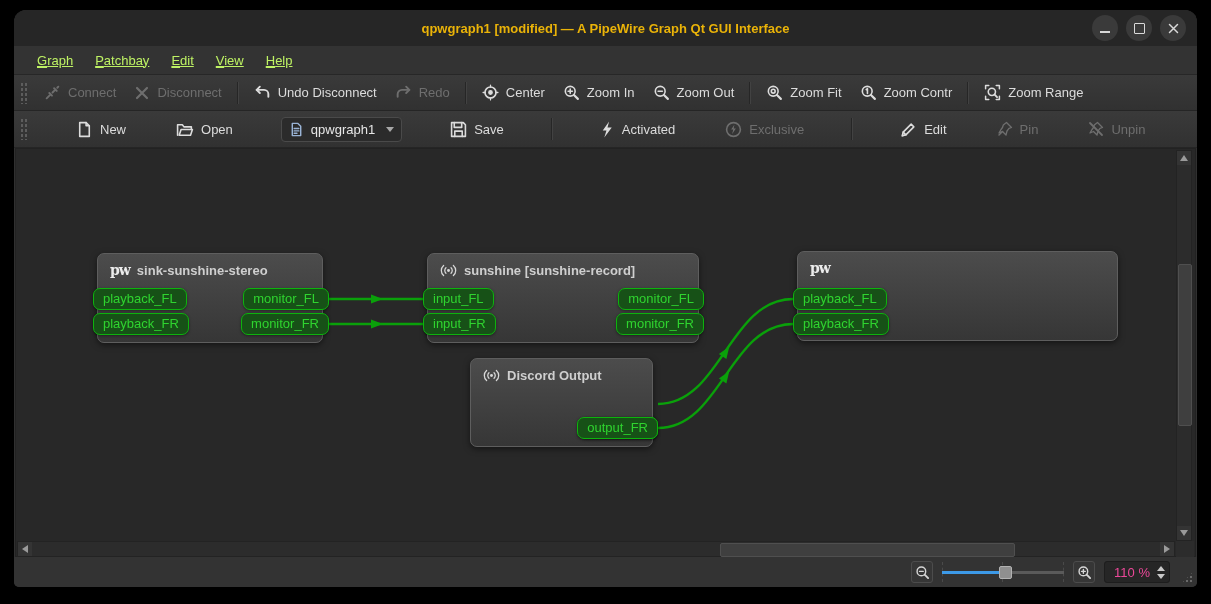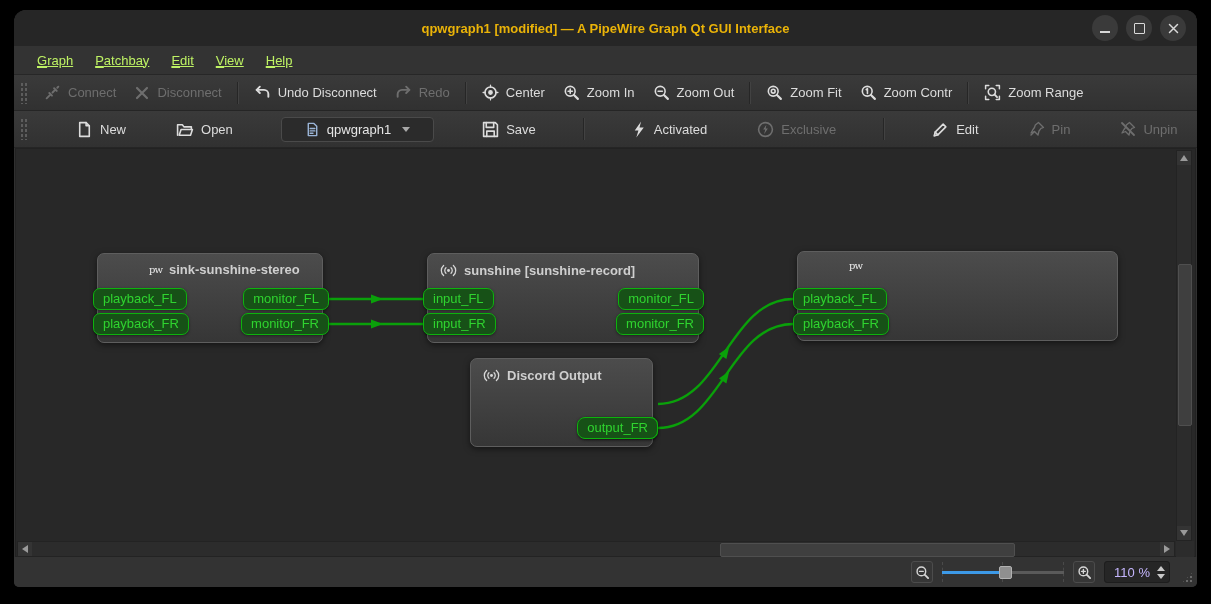--- a/index.html
+++ b/index.html
@@ -26,32 +26,32 @@
            border-bottom:1px solid #252525;display:flex;align-items:center;}
   .toolbar1{top:65px;height:35px;}
   .toolbar2{top:101px;height:36px;gap:32px;}
   .handle{width:8px;height:22px;margin:0 7px 0 6px;
           background-image:radial-gradient(#5d5d5d 1px,transparent 1.3px);background-size:4px 5px;}
   .tbtn{display:flex;align-items:center;gap:7px;padding:6px 9px;color:#dcdcdc;font-size:13px;white-space:nowrap;}
   .tbtn svg{flex:none;}
   .tbtn.disabled{color:#6e6e6e;}
   .tsep{width:1px;height:22px;background:#262626;border-right:1px solid #424242;margin:0 6px;}
   .combo{display:flex;align-items:center;gap:7px;background:#2b2b2b;border:1px solid #4a4a4a;
-         border-radius:4px;padding:4px 23px;margin:0 7px;color:#e6e6e6;font-size:13px;}
+         border-radius:4px;padding:4px 7px;margin:0 7px;color:#e6e6e6;font-size:13px;}
   .combo-arrow{width:0;height:0;border-left:4px solid transparent;border-right:4px solid transparent;
                border-top:5px solid #a8a8a8;margin-left:4px;}
   
   .main{position:absolute;left:1px;top:138px;width:1181px;height:409px;background:#282828;
         border:1px solid #222;box-sizing:border-box;}
   .wires{position:absolute;left:0;top:0;pointer-events:none;}
   .node{position:absolute;background:linear-gradient(#4c4c4c,#363636);border:1px solid #5e5e5e;
         border-radius:7px;box-shadow:0 2px 6px rgba(0,0,0,.5);}
   .node-title{display:flex;align-items:center;gap:7px;padding:8px 10px 0 12px;color:#cfcfcf;
               font-weight:bold;font-size:13px;white-space:nowrap;overflow:hidden;}
-  .pw{font-family:"DejaVu Serif",serif;font-weight:normal;font-size:10px;color:#ececec;letter-spacing:-1px;margin-left:39px;}
+  .pw{font-family:"DejaVu Serif",serif;font-weight:bold;font-size:14px;color:#ececec;letter-spacing:-1px;}
   .port{position:absolute;height:22px;line-height:20px;padding:0 9px;border-radius:7px;
         background:#175117;border:1.5px solid #0db30d;color:#2fd42f;font-size:13px;
         box-sizing:border-box;white-space:nowrap;box-shadow:0 1px 3px rgba(0,0,0,.4);}
   
   .vscroll{position:absolute;left:1160px;top:1px;width:16px;height:391px;background:#2c2c2c;border:1px solid #232323;box-sizing:border-box;}
   .hscroll{position:absolute;left:1px;top:392px;width:1158px;height:16px;background:#2c2c2c;border:1px solid #232323;box-sizing:border-box;}
   .scorner{position:absolute;left:1160px;top:392px;width:18px;height:16px;background:#2c2c2c;}
   .sb-btn{position:absolute;display:flex;align-items:center;justify-content:center;background:#343434;}
   .tri{width:0;height:0;}
   .tri-up{border-left:4px solid transparent;border-right:4px solid transparent;border-bottom:6px solid #9a9a9a;}
@@ -65,21 +65,21 @@
              display:flex;align-items:center;justify-content:flex-end;gap:9px;padding-right:27px;}
   .sbtn{width:22px;height:22px;border:1px solid #4c4c4c;border-radius:3px;display:flex;
         align-items:center;justify-content:center;color:#d6d6d6;background:#363636;box-sizing:border-box;}
   .slider{position:relative;width:122px;height:22px;}
   .tick{position:absolute;top:1px;height:20px;border-left:1px dashed #4a4a4a;}
   .slider-track{position:absolute;left:0;top:10px;width:122px;height:3px;background:#5a5a5a;}
   .slider-fill{position:absolute;left:0;top:10px;width:60px;height:3px;background:#3d9ae8;}
   .slider-handle{position:absolute;left:57px;top:5px;width:13px;height:13px;background:#8f8f8f;
                  border:1px solid #b2b2b2;border-radius:2px;box-sizing:border-box;}
   .spin{display:flex;align-items:center;height:22px;background:#262626;border:1px solid #1d1d1d;
-        border-radius:3px;color:#c4b5fd;font-size:13px;padding:0 4px 0 9px;gap:7px;box-sizing:border-box;}
+        border-radius:3px;color:#ec4899;font-size:13px;padding:0 4px 0 9px;gap:7px;box-sizing:border-box;}
   .spin-arrows{display:flex;flex-direction:column;gap:3px;}
   .spin-up{border-left:4px solid transparent;border-right:4px solid transparent;border-bottom:5px solid #c9c9c9;}
   .spin-down{border-left:4px solid transparent;border-right:4px solid transparent;border-top:5px solid #c9c9c9;}
   .grip{position:absolute;right:3px;bottom:3px;width:13px;height:13px;
         background-image:radial-gradient(#6a6a6a 1px,transparent 1.2px);background-size:4px 4px;
         clip-path:polygon(100% 0,100% 100%,0 100%);}
   .ico{stroke:currentColor;fill:none;stroke-width:1.5;stroke-linecap:round;stroke-linejoin:round;}
 </style>
 </head>
 <body>
@@ -316,21 +316,21 @@
 
       <div class="port" style="left:407px;top:139px;">input_FL</div>
       <div class="port" style="left:407px;top:164px;">input_FR</div>
       <div class="port" style="right:491px;top:139px;">monitor_FL</div>
       <div class="port" style="right:491px;top:164px;">monitor_FR</div>
 
       <div class="port" style="left:777px;top:139px;">playback_FL</div>
       <div class="port" style="left:777px;top:164px;">playback_FR</div>
 
       <div class="port" style="right:537px;top:244px;margin-top:24px;">output_FL</div>
-      <div class="port" style="right:537px;top:268px;border-radius:8px;">output_FR</div>
+      <div class="port" style="right:537px;top:268px;">output_FR</div>
 
       <div class="vscroll">
         <div class="sb-btn" style="left:0;top:0;width:14px;height:14px;">
             <span class="tri tri-up"></span>
           </div>
         <div class="vthumb" style="top:113px;height:160px;"></div>
         <div class="sb-btn" style="left:0;bottom:0;width:14px;height:14px;">
             <span class="tri tri-down"></span>
           </div>
       </div>

